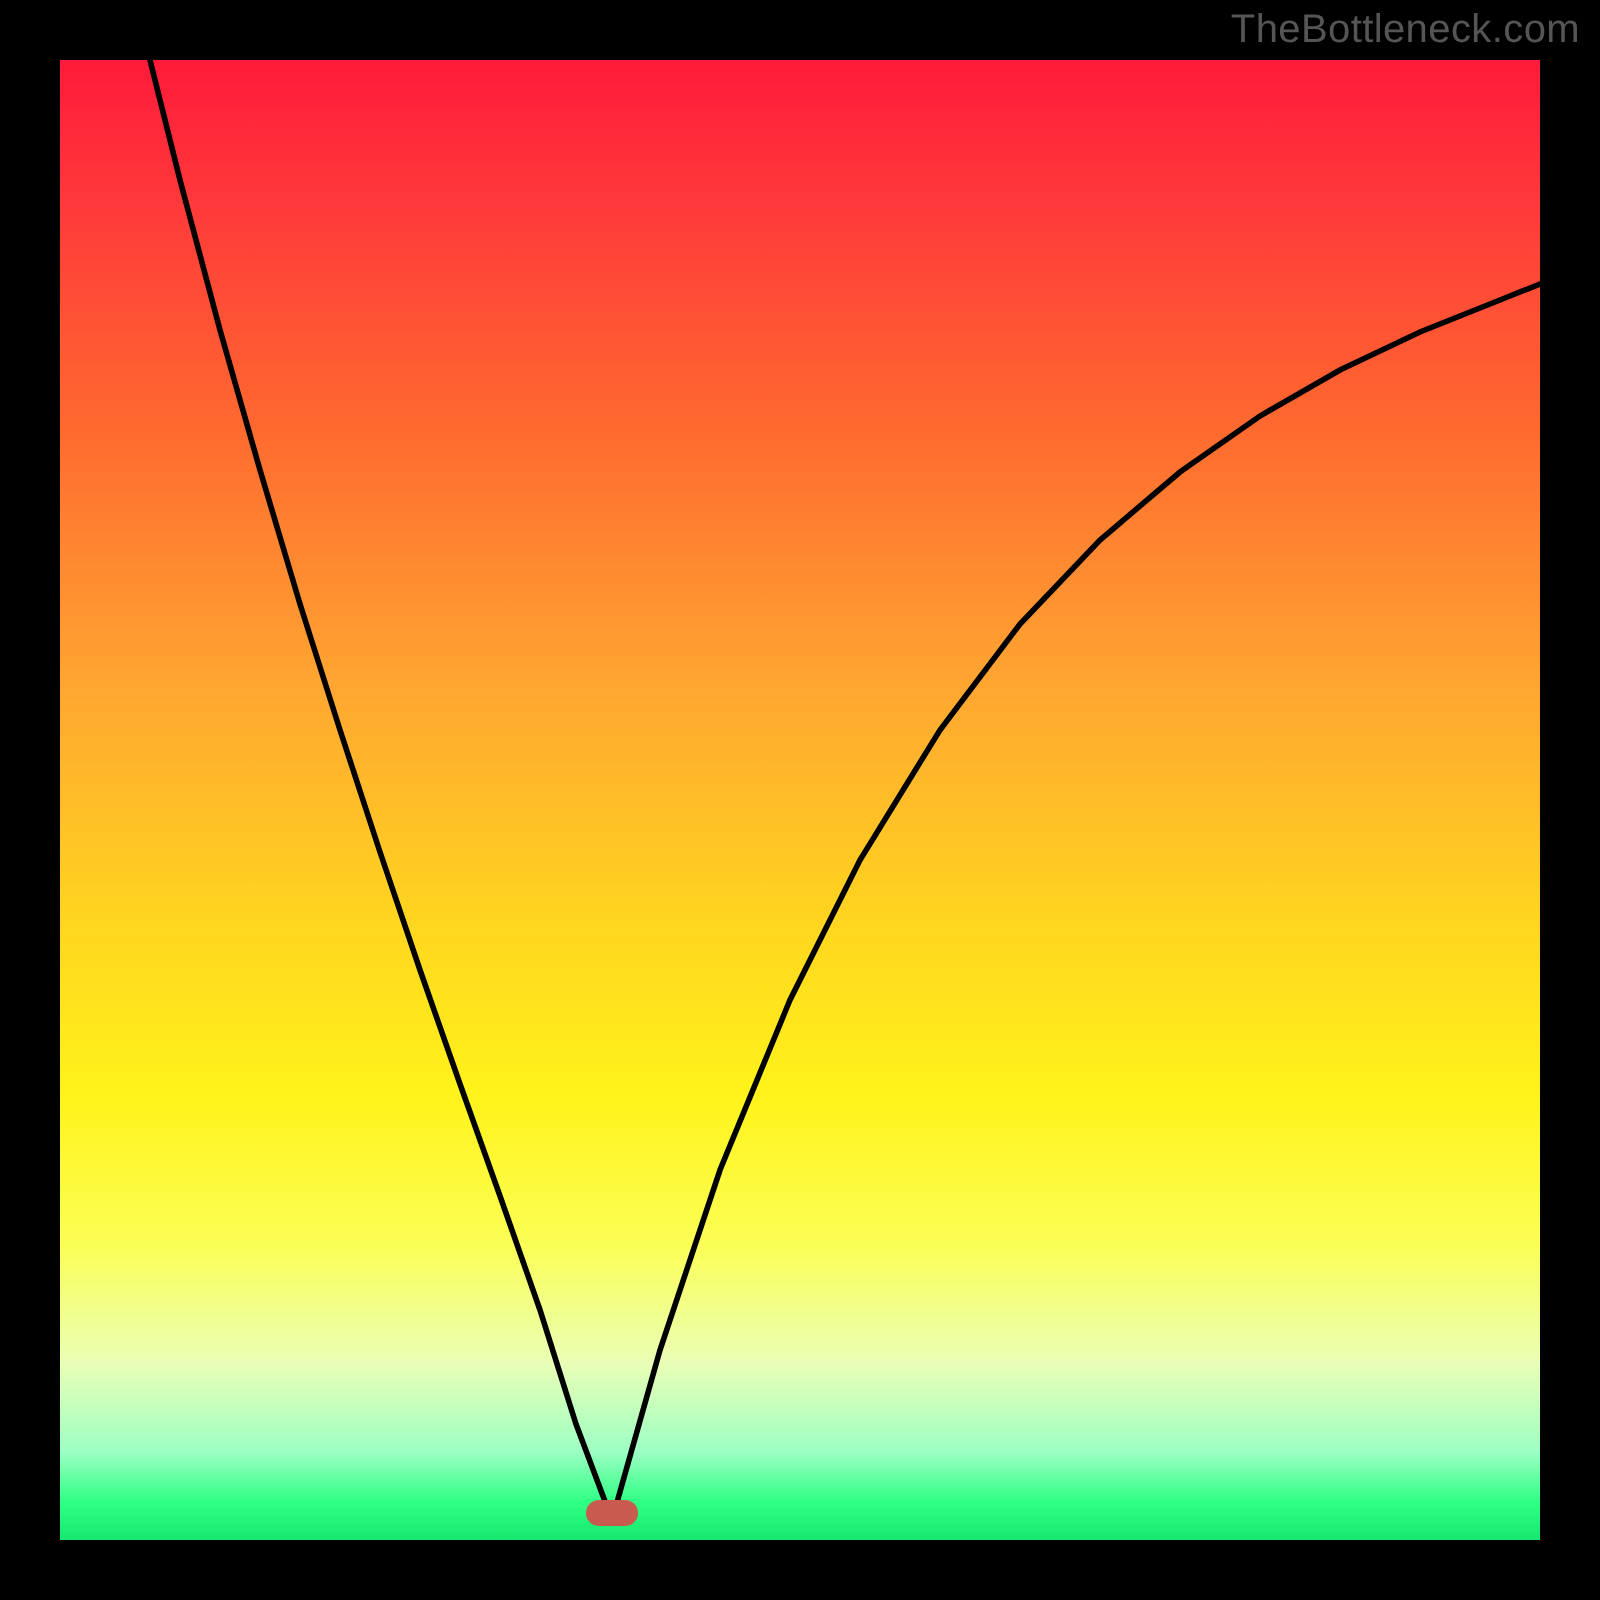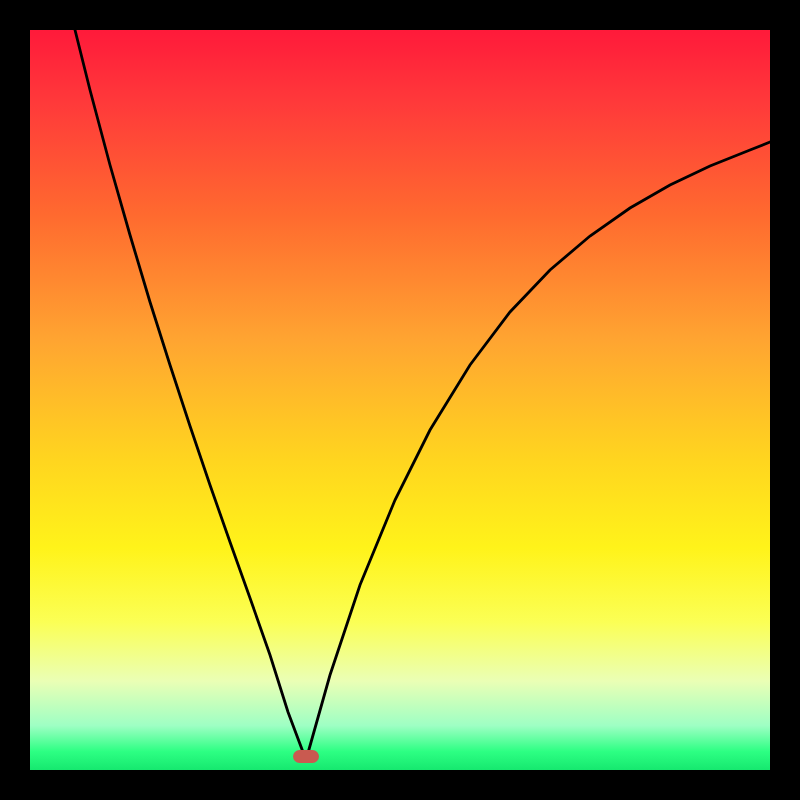--- a/index.html
+++ b/index.html
@@ -75,20 +75,21 @@
     border-radius: 7px;
     background: #c95a50;
     z-index: 3;
   }
 </style>
 </head>
 <body>
 
 <div class="frame">
 
+  <div class="watermark">TheBottleneck.com</div>
 
   <div class="plot-area">
     <div class="gradient"></div>
 
     <svg class="curve" viewBox="0 0 740 740" preserveAspectRatio="none">
       <path d="M45 0 L60 60 L80 135 L100 205 L120 272 L140 335 L160 396 L180 455 L200 512 L220 568 L240 625 L258 682 L276 730"></path>
       <path d="M276 730 L300 645 L330 555 L365 470 L400 400 L440 335 L480 282 L520 240 L560 206 L600 178 L640 155 L680 136 L720 120 L740 112"></path>
     </svg>
 
     <div class="marker" style="left: 263px; bottom: 7px;"></div>

